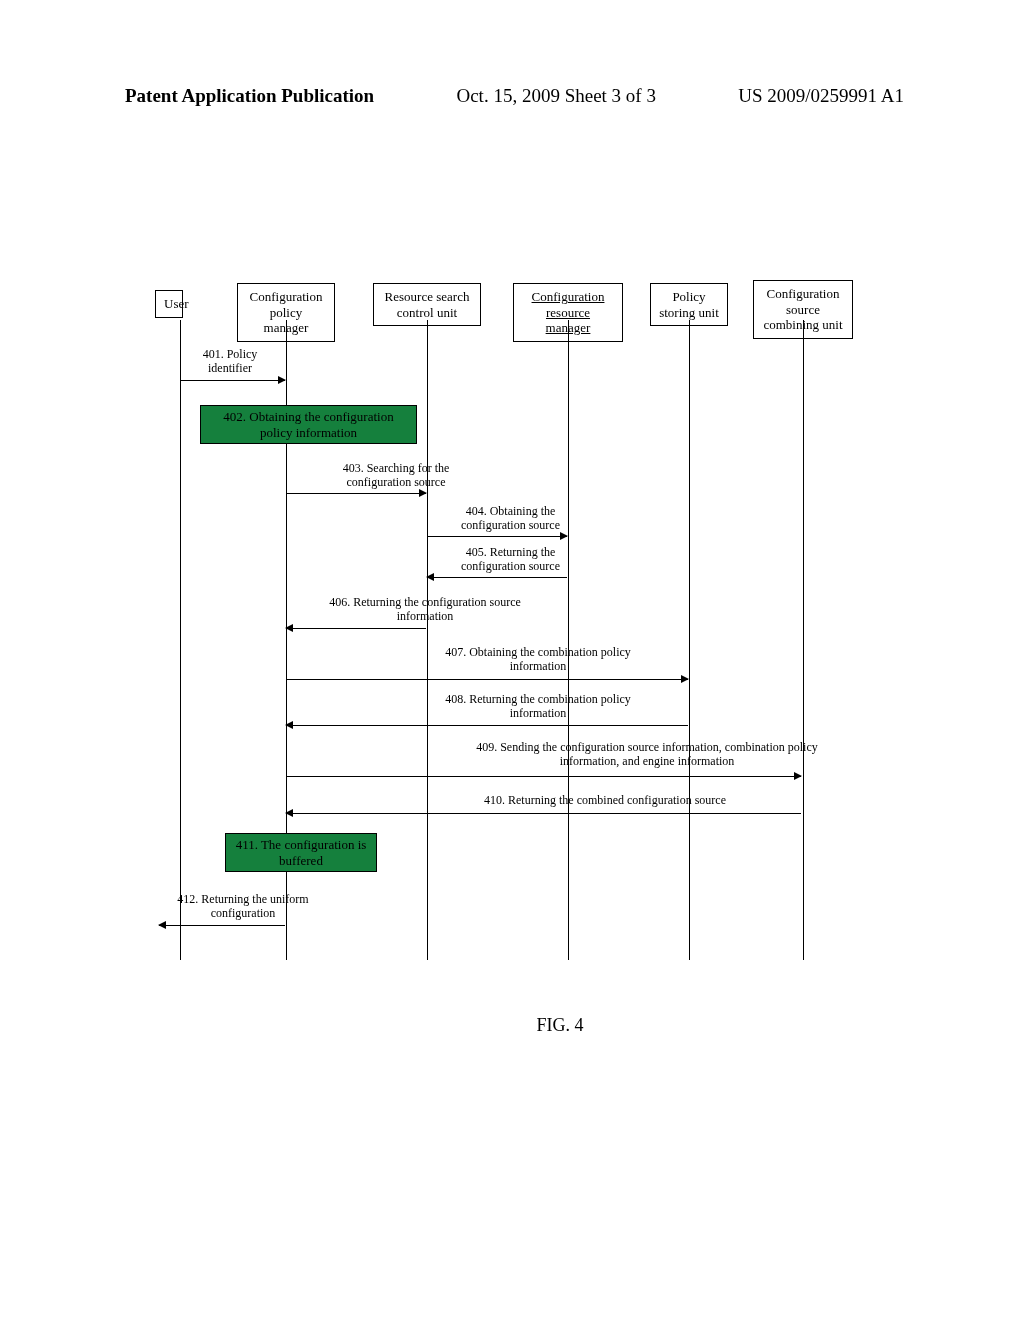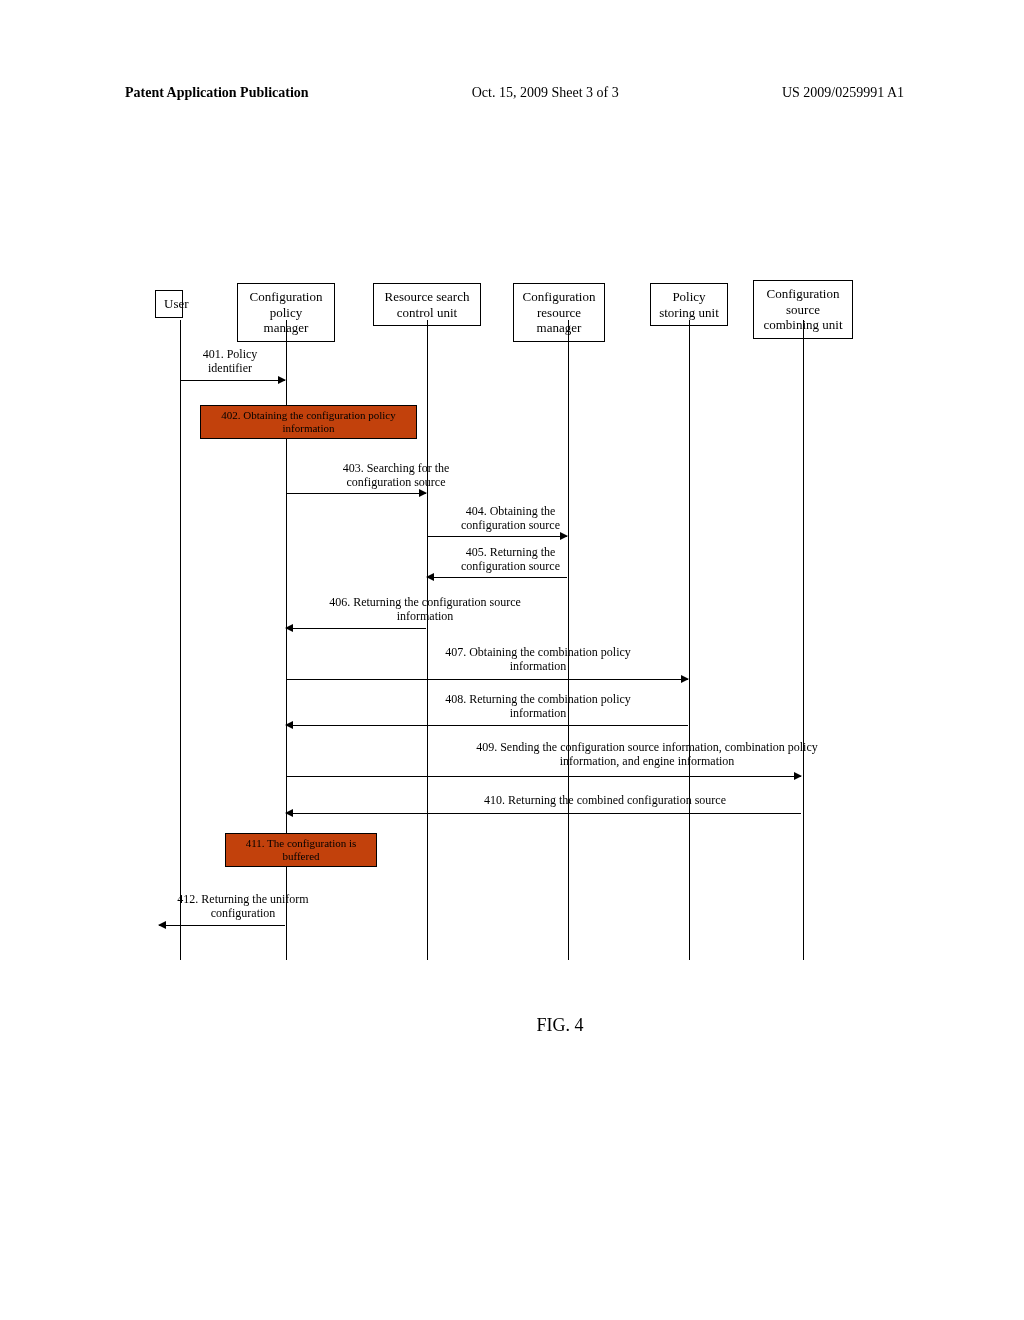--- a/index.html
+++ b/index.html
@@ -11,21 +11,21 @@
       font-family: "Times New Roman", Times, serif;
       background: white;
       width: 1024px;
       height: 1320px;
       position: relative;
     }
     .header {
       display: flex;
       justify-content: space-between;
       padding: 85px 120px 0 125px;
-      font-size: 14px;
+      font-size: 19px;
     }
     .header-left {
       font-weight: bold;
     }
     .header-center {
       font-weight: normal;
     }
     .header-right {
       font-weight: normal;
     }
@@ -48,24 +48,24 @@
     .lifeline {
       position: absolute;
       border-left: 1px solid black;
       top: 40px;
       height: 640px;
       width: 1px;
     }
     .msg-box {
       position: absolute;
       border: 1px solid black;
-      background: #c2410c;
+      background: #15803d;
       padding: 3px 5px;
       text-align: center;
-      font-size: 11px;
+      font-size: 13px;
       line-height: 1.2;
     }
     .msg-text {
       position: absolute;
       text-align: center;
       font-size: 12px;
       line-height: 1.2;
     }
     .arrow-line {
       position: absolute;
@@ -107,21 +107,21 @@
   <div class="header-left">Patent Application Publication</div>
   <div class="header-center">Oct. 15, 2009  Sheet 3 of 3</div>
   <div class="header-right">US 2009/0259991 A1</div>
 </div>
 
 <div class="diagram-container">
 
   <div class="actor-box" style="left:0px; top:10px; width:28px;">User</div>
   <div class="actor-box" style="left:82px; top:3px; width:98px;">Configuration policy manager</div>
   <div class="actor-box" style="left:218px; top:3px; width:108px;text-align:center;">Resource search control unit</div>
-  <div class="actor-box" style="left:358px; top:3px; width:92px;">Configuration resource manager</div>
+  <div class="actor-box" style="left:358px; top:3px; width:110px;text-decoration:underline;">Configuration resource manager</div>
   <div class="actor-box" style="left:495px; top:3px; width:78px;">Policy storing unit</div>
   <div class="actor-box" style="left:598px; top:0px; width:100px;">Configuration source combining unit</div>
 
   <div class="lifeline" style="left:25px;"></div>
   <div class="lifeline" style="left:131px;"></div>
   <div class="lifeline" style="left:272px;"></div>
   <div class="lifeline" style="left:413px;"></div>
   <div class="lifeline" style="left:534px;"></div>
   <div class="lifeline" style="left:648px;"></div>
 

